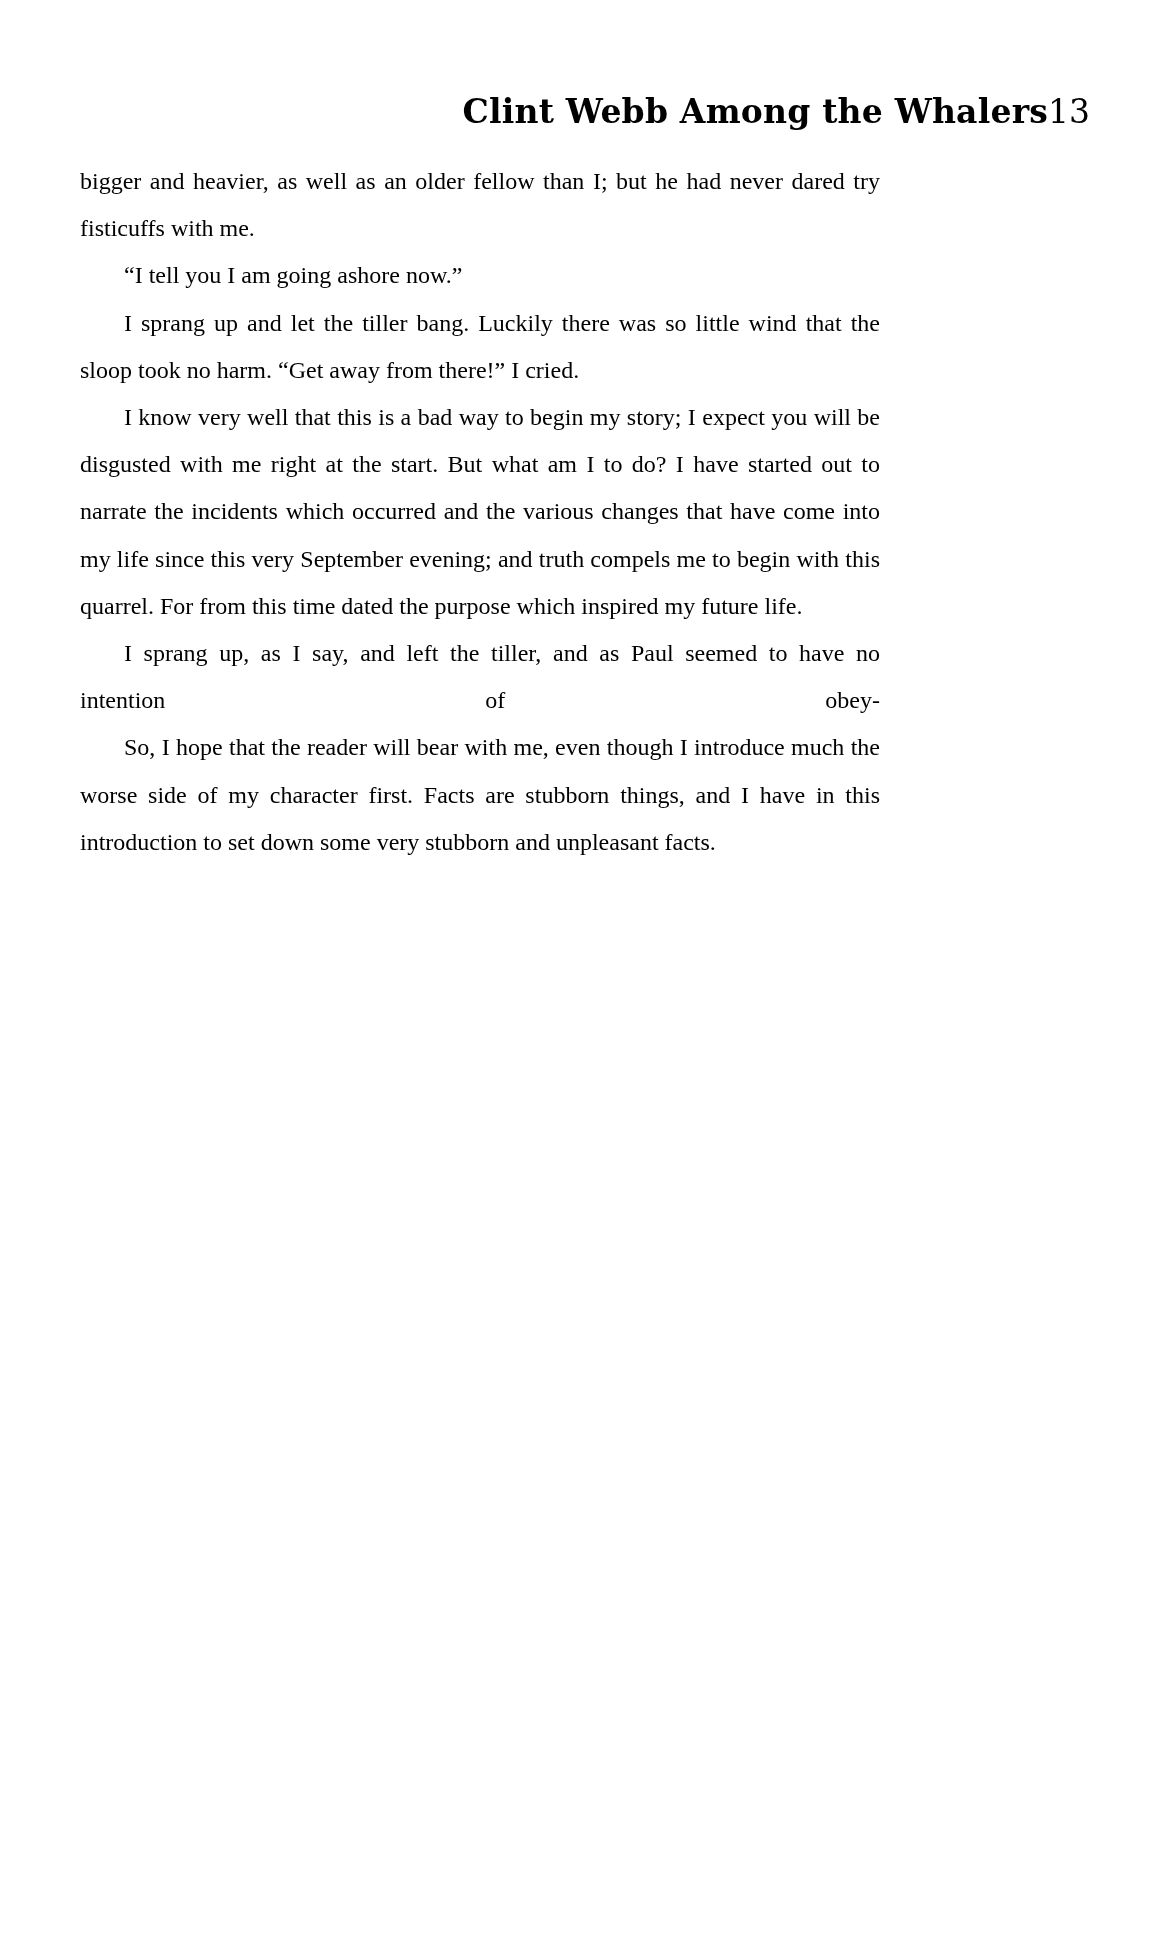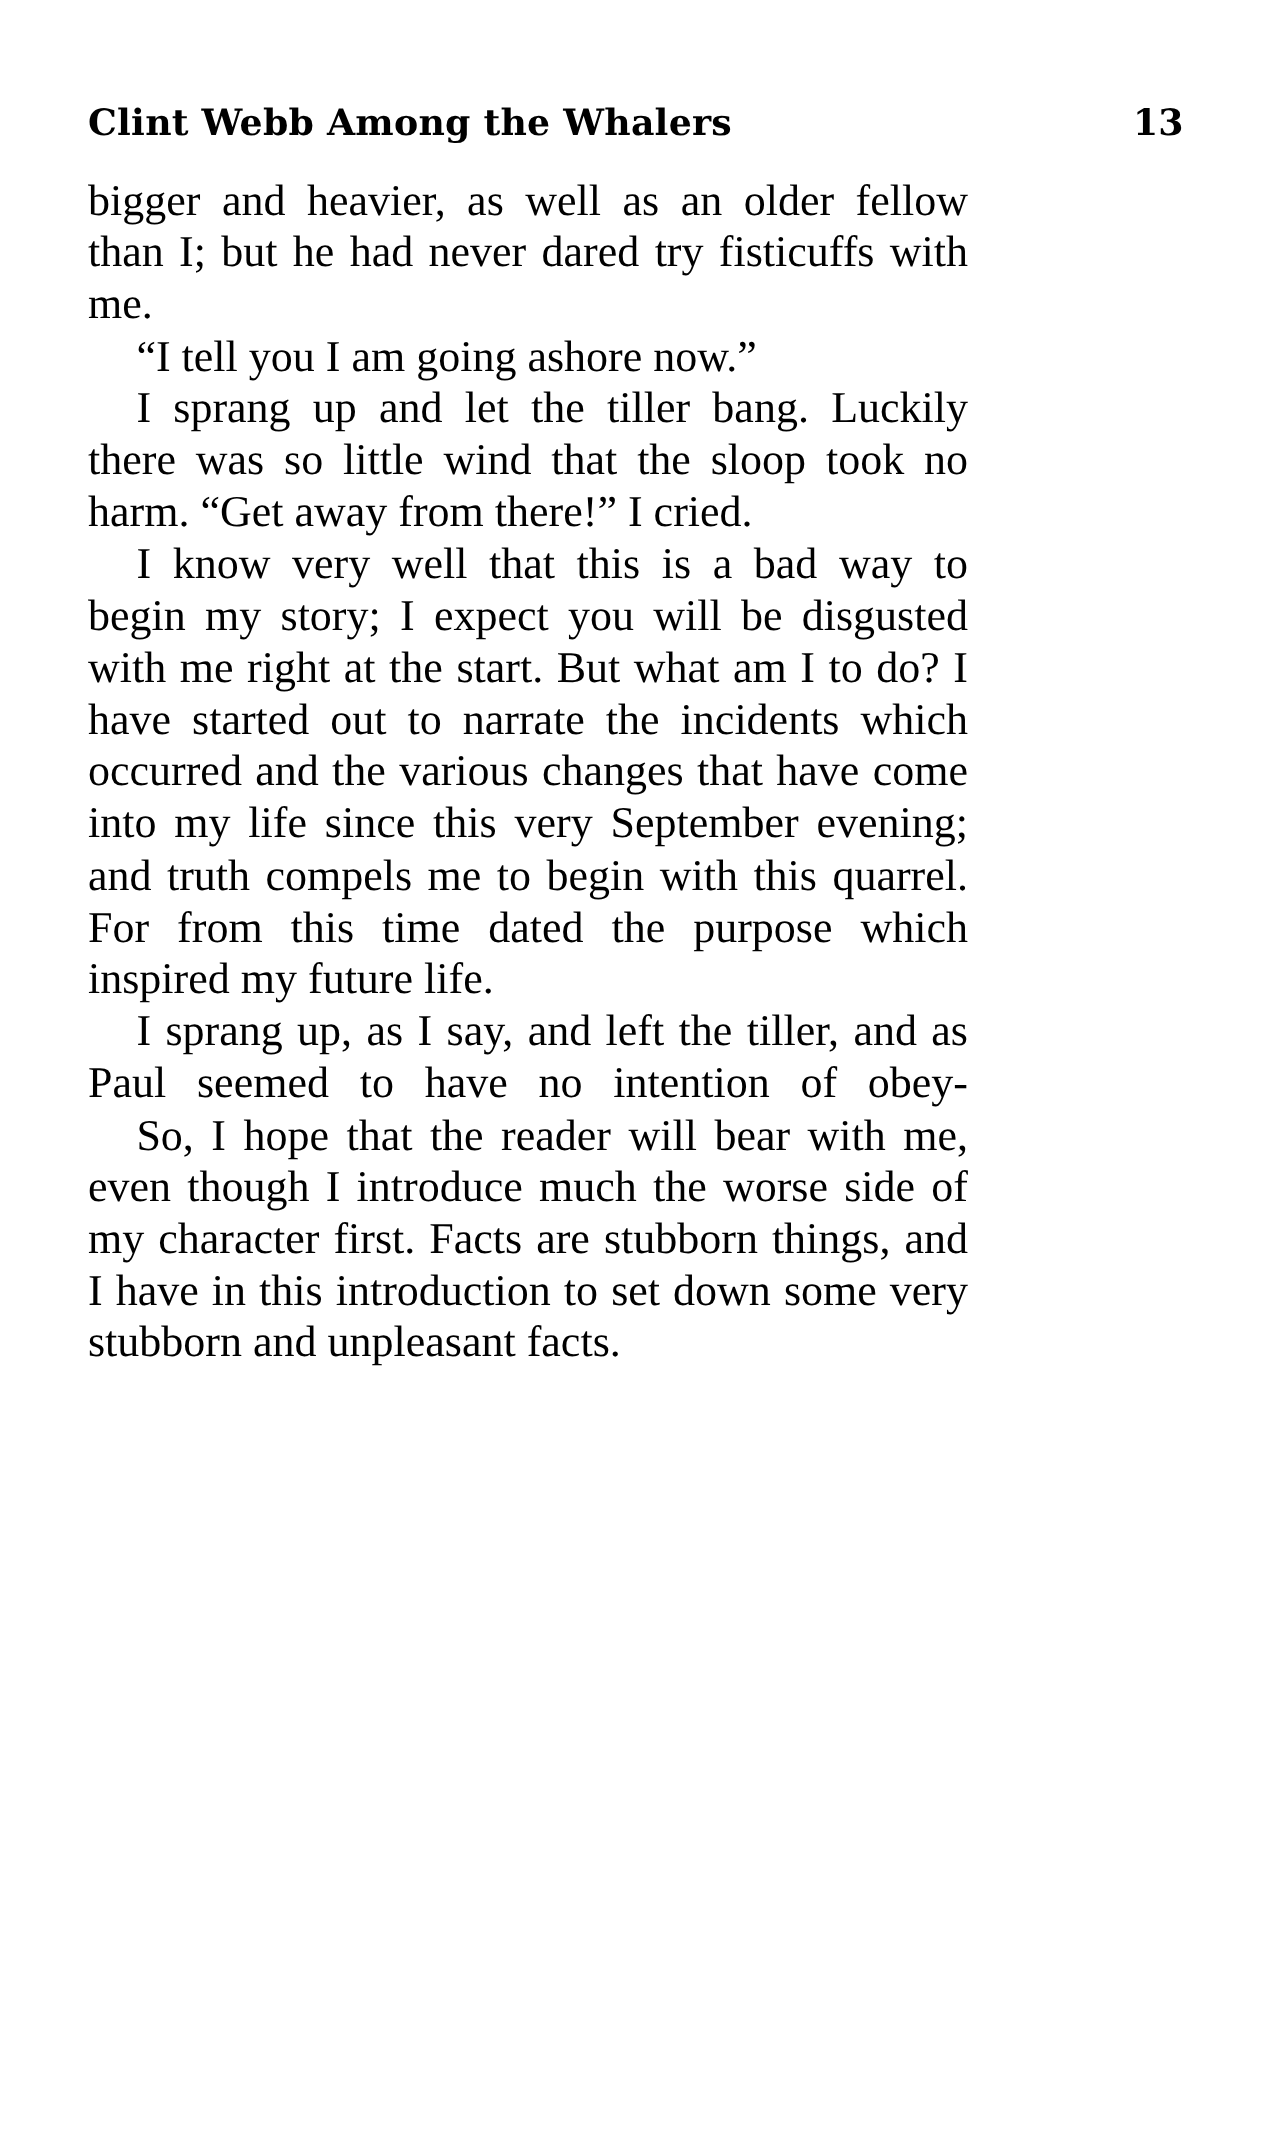--- a/index.html
+++ b/index.html
@@ -19,43 +19,43 @@
     width: 1154px;
     height: 1954px;
     box-sizing: border-box;
     padding: 0;
     background: #ffffff;
   }
   .running-head {
     position: absolute;
     top: 92px;
     left: 80px;
-    right: 78px;
+    right: 64px;
     display: flex;
     align-items: baseline;
-    justify-content: space-between;
+    justify-content: flex-end;
   }
   .running-head .title {
     font-family: "DejaVu Serif", serif;
     font-weight: bold;
     font-size: 33px;
     letter-spacing: 0.2px;
     white-space: nowrap;
   }
   .running-head .folio {
     font-family: "DejaVu Serif", serif;
-    font-weight: bold;
+    font-weight: normal;
     font-size: 33px;
   }
   .body-text {
     position: absolute;
     top: 158px;
     left: 80px;
     width: 800px;
-    font-size: 40px;
+    font-size: 24px;
     line-height: 47.2px;
     text-align: justify;
     text-justify: inter-word;
   }
   .body-text p {
     margin: 0;
   }
   .body-text p.indent {
     text-indent: 44px;
   }

